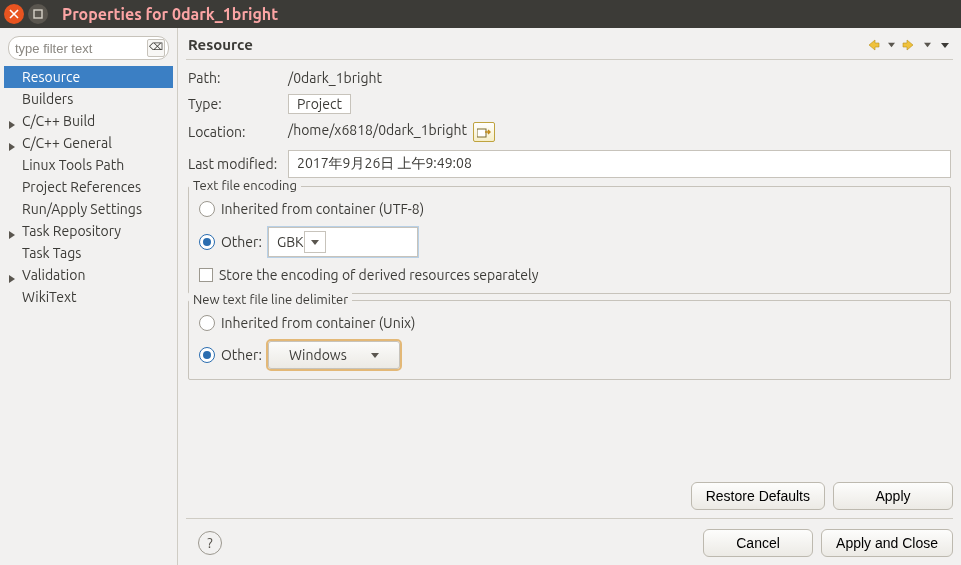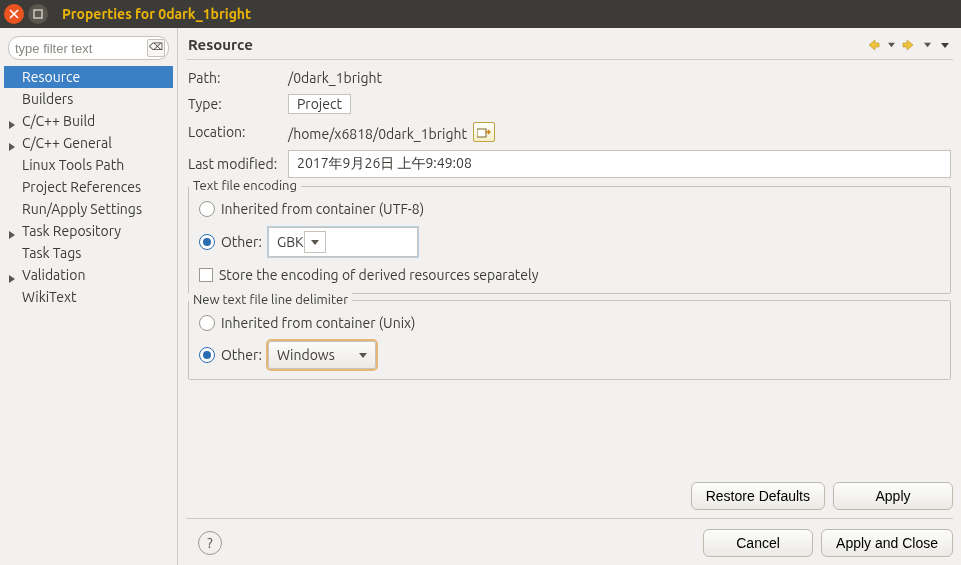--- a/index.html
+++ b/index.html
@@ -4,21 +4,21 @@
 <style>
 * { box-sizing: border-box; margin: 0; padding: 0; }
 html, body { width: 961px; height: 565px; font-family: "Ubuntu", "Segoe UI", sans-serif; font-size: 14px; color: #3c3b37; background: #f2f1f0; overflow: hidden; }
 
 
 .titlebar { height: 28px; background: #3c3b37; display: flex; align-items: center; padding: 0 4px; gap: 4px; }
 .tb-btn { width: 20px; height: 20px; display: inline-flex; align-items: center; justify-content: center; border-radius: 10px; }
 .tb-close { background: #e95420; }
 .tb-close svg, .tb-max svg { width: 10px; height: 10px; }
 .tb-max { background: #5a564f; }
-.titlebar .title { color: #eab308; font-weight: bold; font-size: 14px; margin-left: 10px; }
+.titlebar .title { color: #fca5a5; font-weight: bold; font-size: 16px; margin-left: 10px; }
 
 
 .content { display: flex; height: calc(100% - 28px); }
 .sidebar { width: 178px; border-right: 1px solid #cfccc4; background: #f2f1f0; padding: 6px 4px 0 4px; display: flex; flex-direction: column; }
 .filterwrap { position: relative; margin: 2px 4px 6px 4px; }
 .filter { width: 100%; height: 24px; border: 1px solid #c7c3bb; border-radius: 11px; padding: 0 24px 0 6px; font-size: 13px; color: #8a8781; background: #fff; }
 .filter::placeholder { color: #8a8781; }
 .filter-clear { position: absolute; right: 4px; top: 3px; width: 18px; height: 18px; border: 1px solid #c7c3bb; border-radius: 2px; font-size: 10px; line-height: 14px; text-align: center; cursor: pointer; background:#f8f7f5;}
 .tree { list-style: none; font-size: 14px; }
 .tree li { padding: 1px 0 1px 18px; position: relative; cursor: default; line-height: 20px; white-space: nowrap; }
@@ -32,38 +32,38 @@
 .main-header h1 { font-size: 15px; font-weight: bold; flex: 1; }
 .nav-icons { display: flex; gap: 2px; align-items: center; }
 .nav-icons .ico { width: 16px; height: 16px; display: inline-flex; align-items: center; justify-content: center; }
 .nav-icons .arr svg { width: 14px; height: 14px; }
 .nav-icons .drop svg { width: 7px; height: 7px; fill: #5a564f; }
 .nav-icons .menu svg { width: 8px; height: 8px; fill: #3c3b37; }
 
 .form { padding: 10px 2px 0 2px; flex: 1; }
 .row { display: flex; align-items: center; margin-bottom: 8px; }
 .row .lbl { width: 100px; color: #3c3b37; }
-.row .val { flex: 1; display: flex; align-items: flex-end; gap: 6px; }
+.row .val { flex: 1; display: flex; align-items: flex-start; gap: 6px; }
 .boxval { border: 1px solid #c7c3bb; padding: 1px 8px; background: #fff; min-width: 60px; }
 .loc-btn { width: 22px; height: 20px; border: 1px solid #bfa33e; background: linear-gradient(#fff,#f6eec8); border-radius: 2px; display:inline-flex;align-items:center;justify-content:center;}
 .loc-btn svg{width:14px;height:12px;}
 .wideinput { flex: 1; border: 1px solid #c7c3bb; padding: 4px 8px; background: #fff; height: 28px; }
 
 .groupbox { border: 1px solid #c7c3bb; border-radius: 2px; margin-top: 6px; padding: 14px 10px 10px 10px; position: relative; }
 .groupbox > .legend { position: absolute; top: -9px; left: 0; background: #f2f1f0; padding: 0 4px; font-size: 13px; }
 .radio-row { display: flex; align-items: center; margin-bottom: 10px; gap: 6px; }
 .radio { width: 16px; height: 16px; border: 1px solid #9c988f; border-radius: 50%; display: inline-flex; align-items: center; justify-content: center; background: #fff; }
 .radio.checked { border-color: #2a6db0; }
 .radio.checked::after { content: ""; width: 8px; height: 8px; background: #2a6db0; border-radius: 50%; }
 .combo { height: 30px; border: 1px solid #c7c3bb; background: #fff; display: inline-flex; align-items: center; padding: 0 8px; min-width: 150px; }
 .combo.sel{ outline: 1px solid #b8d0e6; }
 .combo .caret2 { border: 1px solid #c7c3bb; width: 22px; height: 22px; display:inline-flex;align-items:center;justify-content:center; margin-right:-6px;}
 .combo .caret2 svg{width:8px;height:8px;fill:#5a564f;}
 .check { width: 14px; height: 14px; border: 1px solid #9c988f; background: #fff; display: inline-block; }
-.combo2 { height: 28px; border: 1px solid #c7c3bb; background: linear-gradient(#fbfbfa,#eceae5); display: inline-flex; align-items: center; padding: 0 8px; gap: 24px; border-radius:3px; outline:2px solid #e3b877; outline-offset:0;}
+.combo2 { height: 28px; border: 1px solid #c7c3bb; background: linear-gradient(#fbfbfa,#eceae5); display: inline-flex; align-items: center; padding: 0 20px; gap: 24px; border-radius:3px; outline:2px solid #e3b877; outline-offset:0;}
 .combo2 svg{width:8px;height:8px;fill:#5a564f;}
 
 .btnrow { display: flex; justify-content: flex-end; gap: 8px; margin-top: auto; padding-top: 10px; }
 .btnrow2 { border-top: 1px solid #cfccc4; margin-top: 8px; padding-top: 10px; display:flex; align-items:center;}
 .btn { height: 28px; min-width: 120px; border: 1px solid #bdb9af; background: linear-gradient(#fdfdfc,#eceae5); border-radius: 6px; font-size: 14px; padding: 0 14px; cursor: pointer; }
 .help { width: 24px; height: 24px; border: 1px solid #9c988f; border-radius: 50%; display: inline-flex; align-items: center; justify-content: center; font-size: 14px; color: #5a564f; margin-left: 12px; }
 .spacer{flex:1;}
 </style>
 </head>
 <body>

